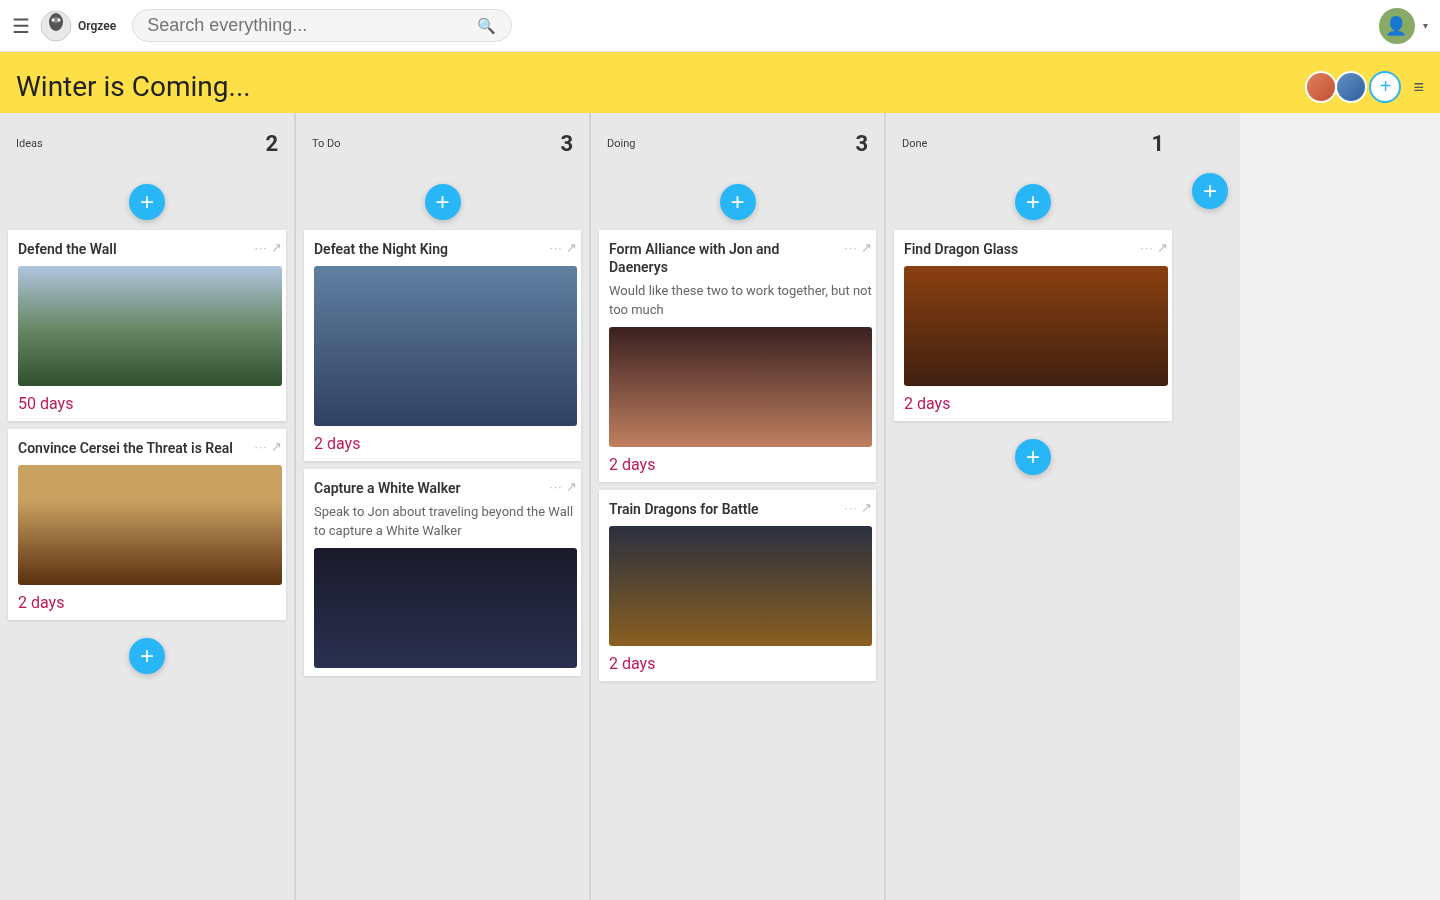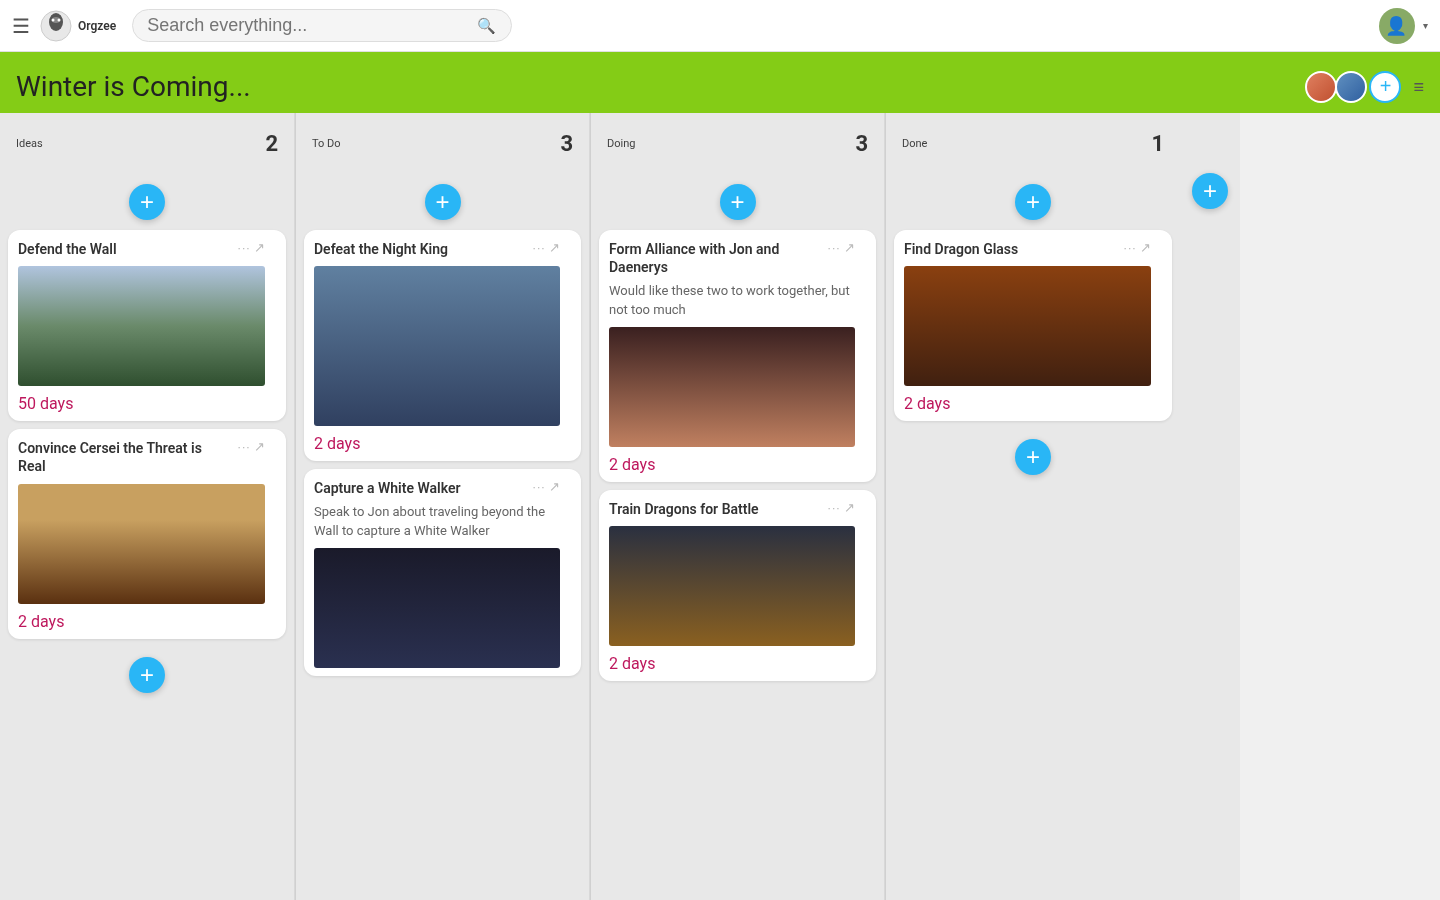--- a/index.html
+++ b/index.html
@@ -76,21 +76,21 @@
       font-size: 14px;
       cursor: pointer;
     }
     .chevron-down { font-size: 10px; color: #666; }
 
     
     .page-title-bar {
       display: flex;
       align-items: center;
       padding: 18px 16px 10px 16px;
-      background: #84cc16;
+      background: #fde047;
     }
     .page-title {
       font-size: 28px;
       font-weight: 400;
       color: #222;
     }
     .title-right {
       margin-left: auto;
       display: flex;
       align-items: center;
@@ -187,23 +187,23 @@
       align-items: center;
       justify-content: center;
       box-shadow: 0 2px 6px rgba(0,0,0,0.2);
       cursor: pointer;
       border: none;
     }
 
     
     .card {
       background: white;
-      border-radius: 12px;
+      border-radius: 0;
       margin-bottom: 8px;
-      padding: 10px 21px 8px 10px;
+      padding: 10px 4px 8px 10px;
       box-shadow: 0 1px 3px rgba(0,0,0,0.1);
       position: relative;
     }
     .card-top {
       display: flex;
       align-items: flex-start;
       justify-content: space-between;
     }
     .card-title {
       font-size: 14px;

